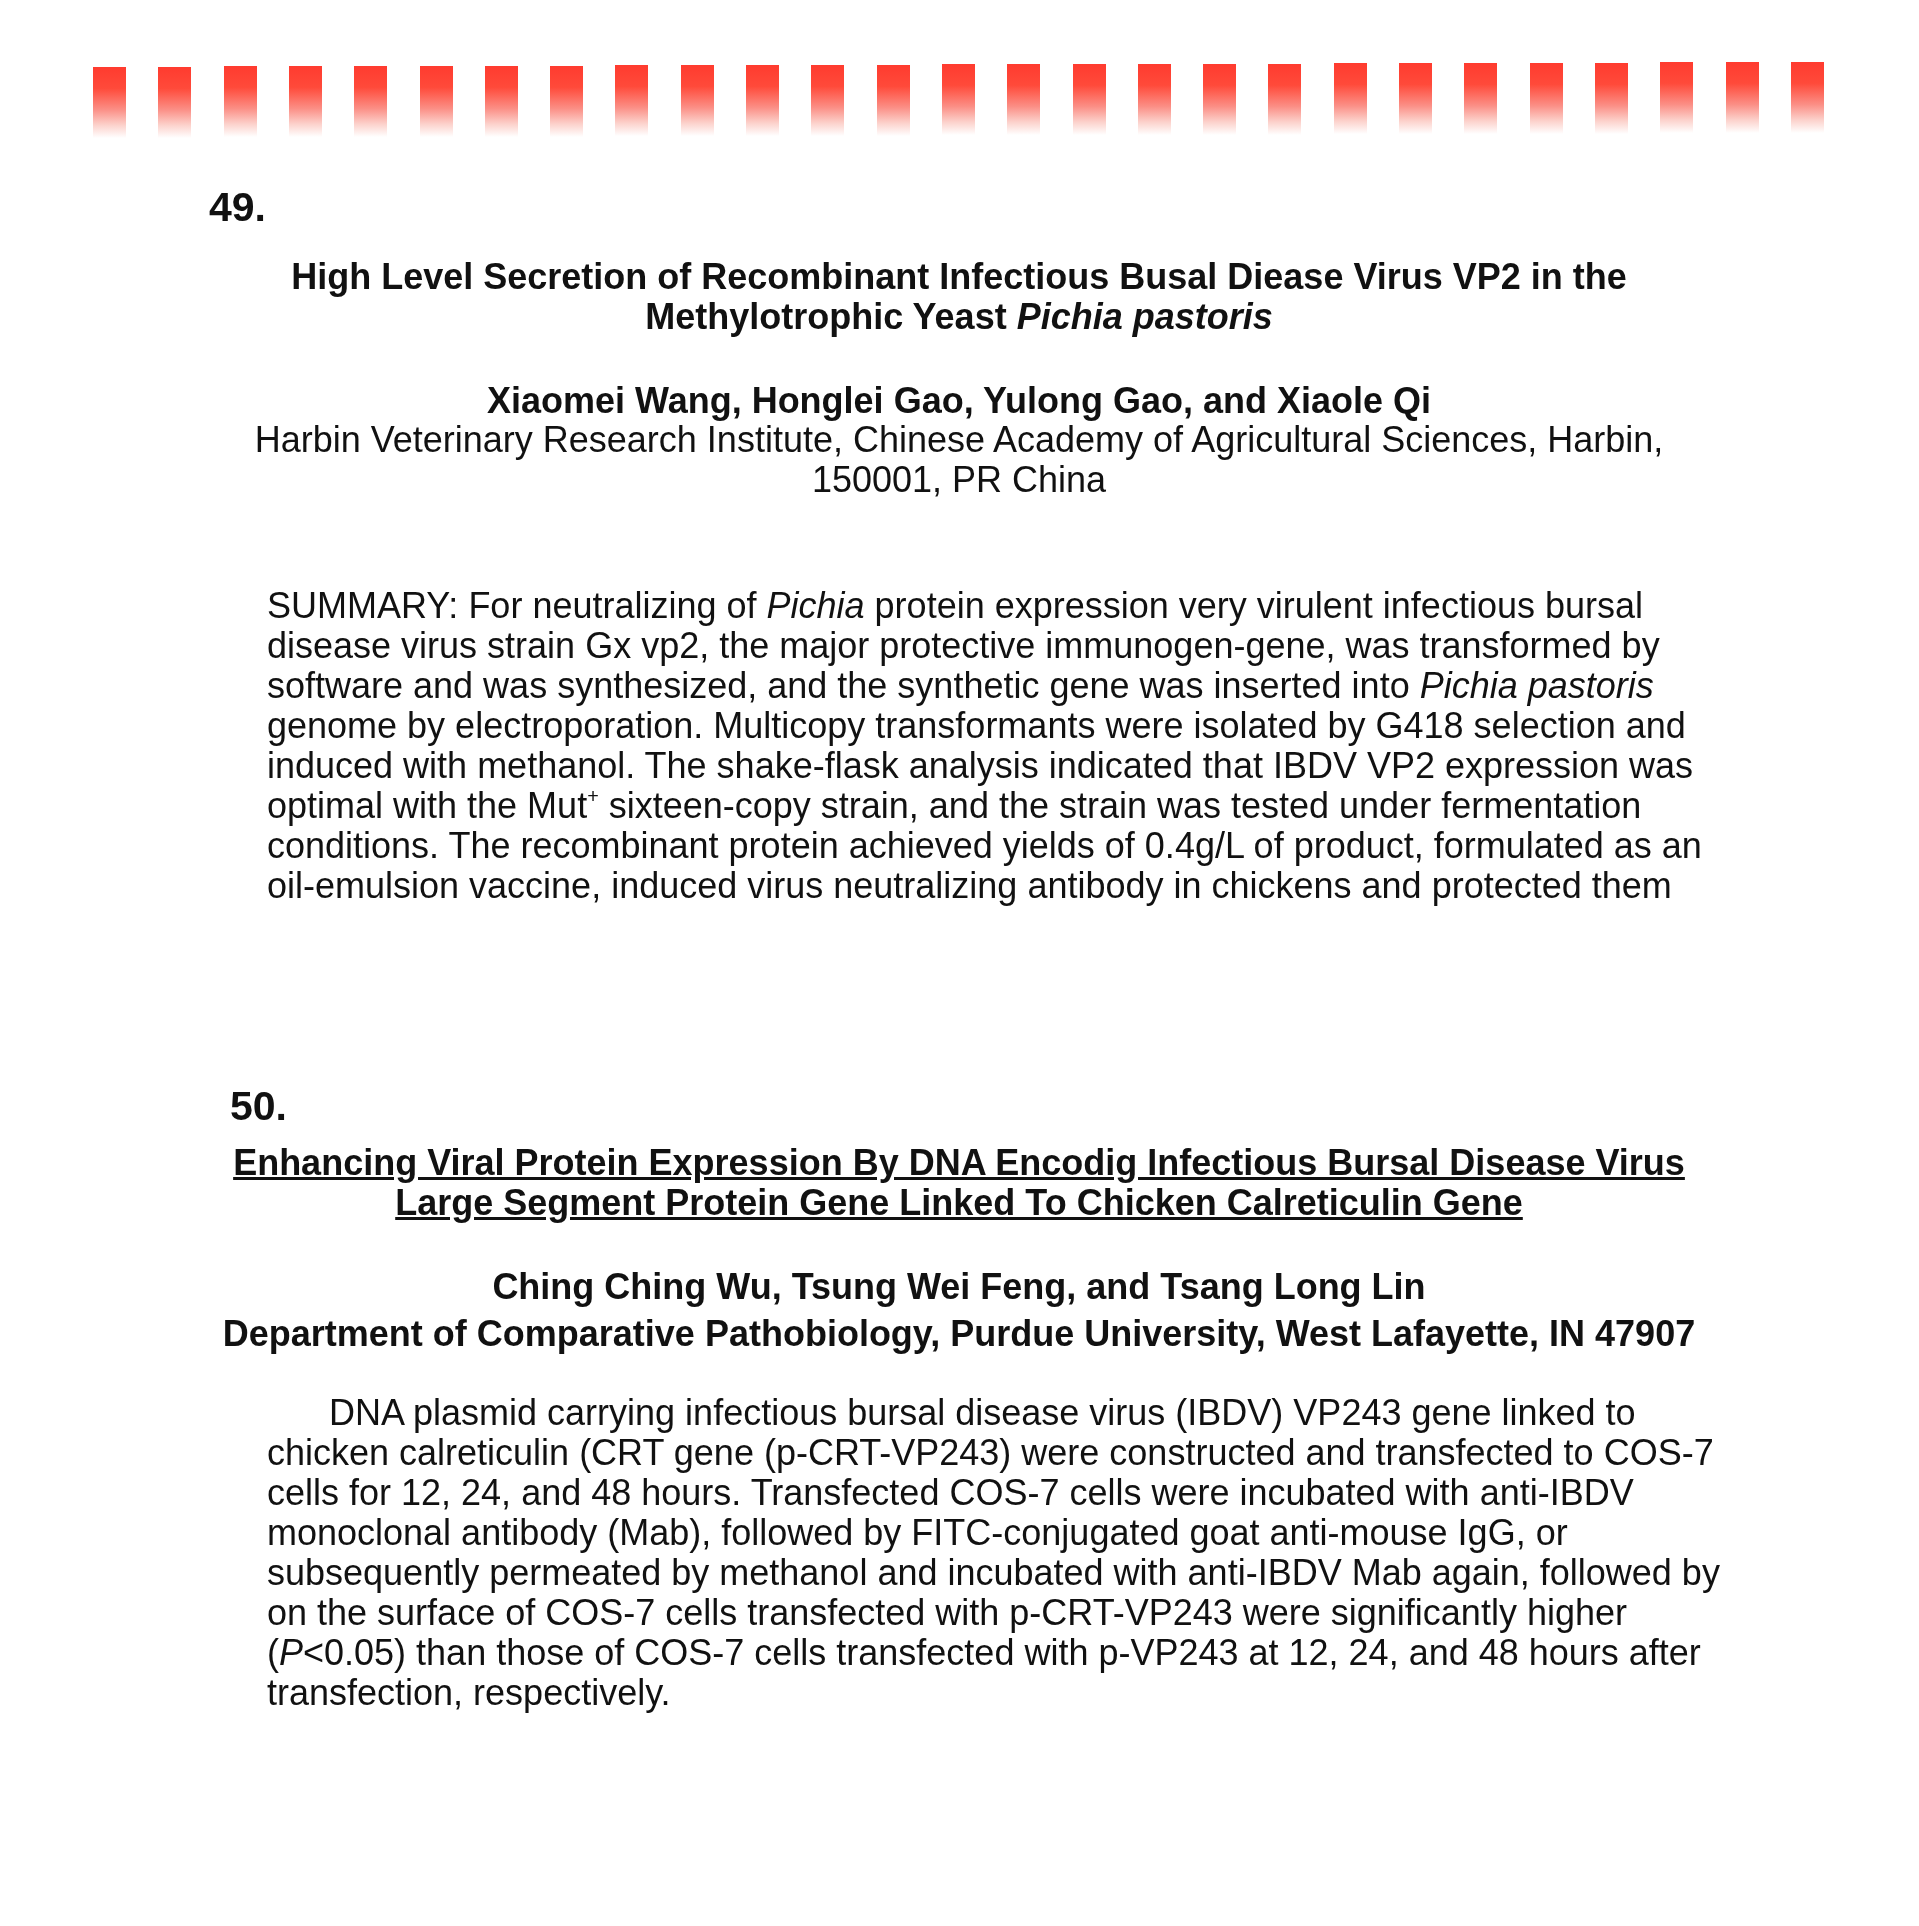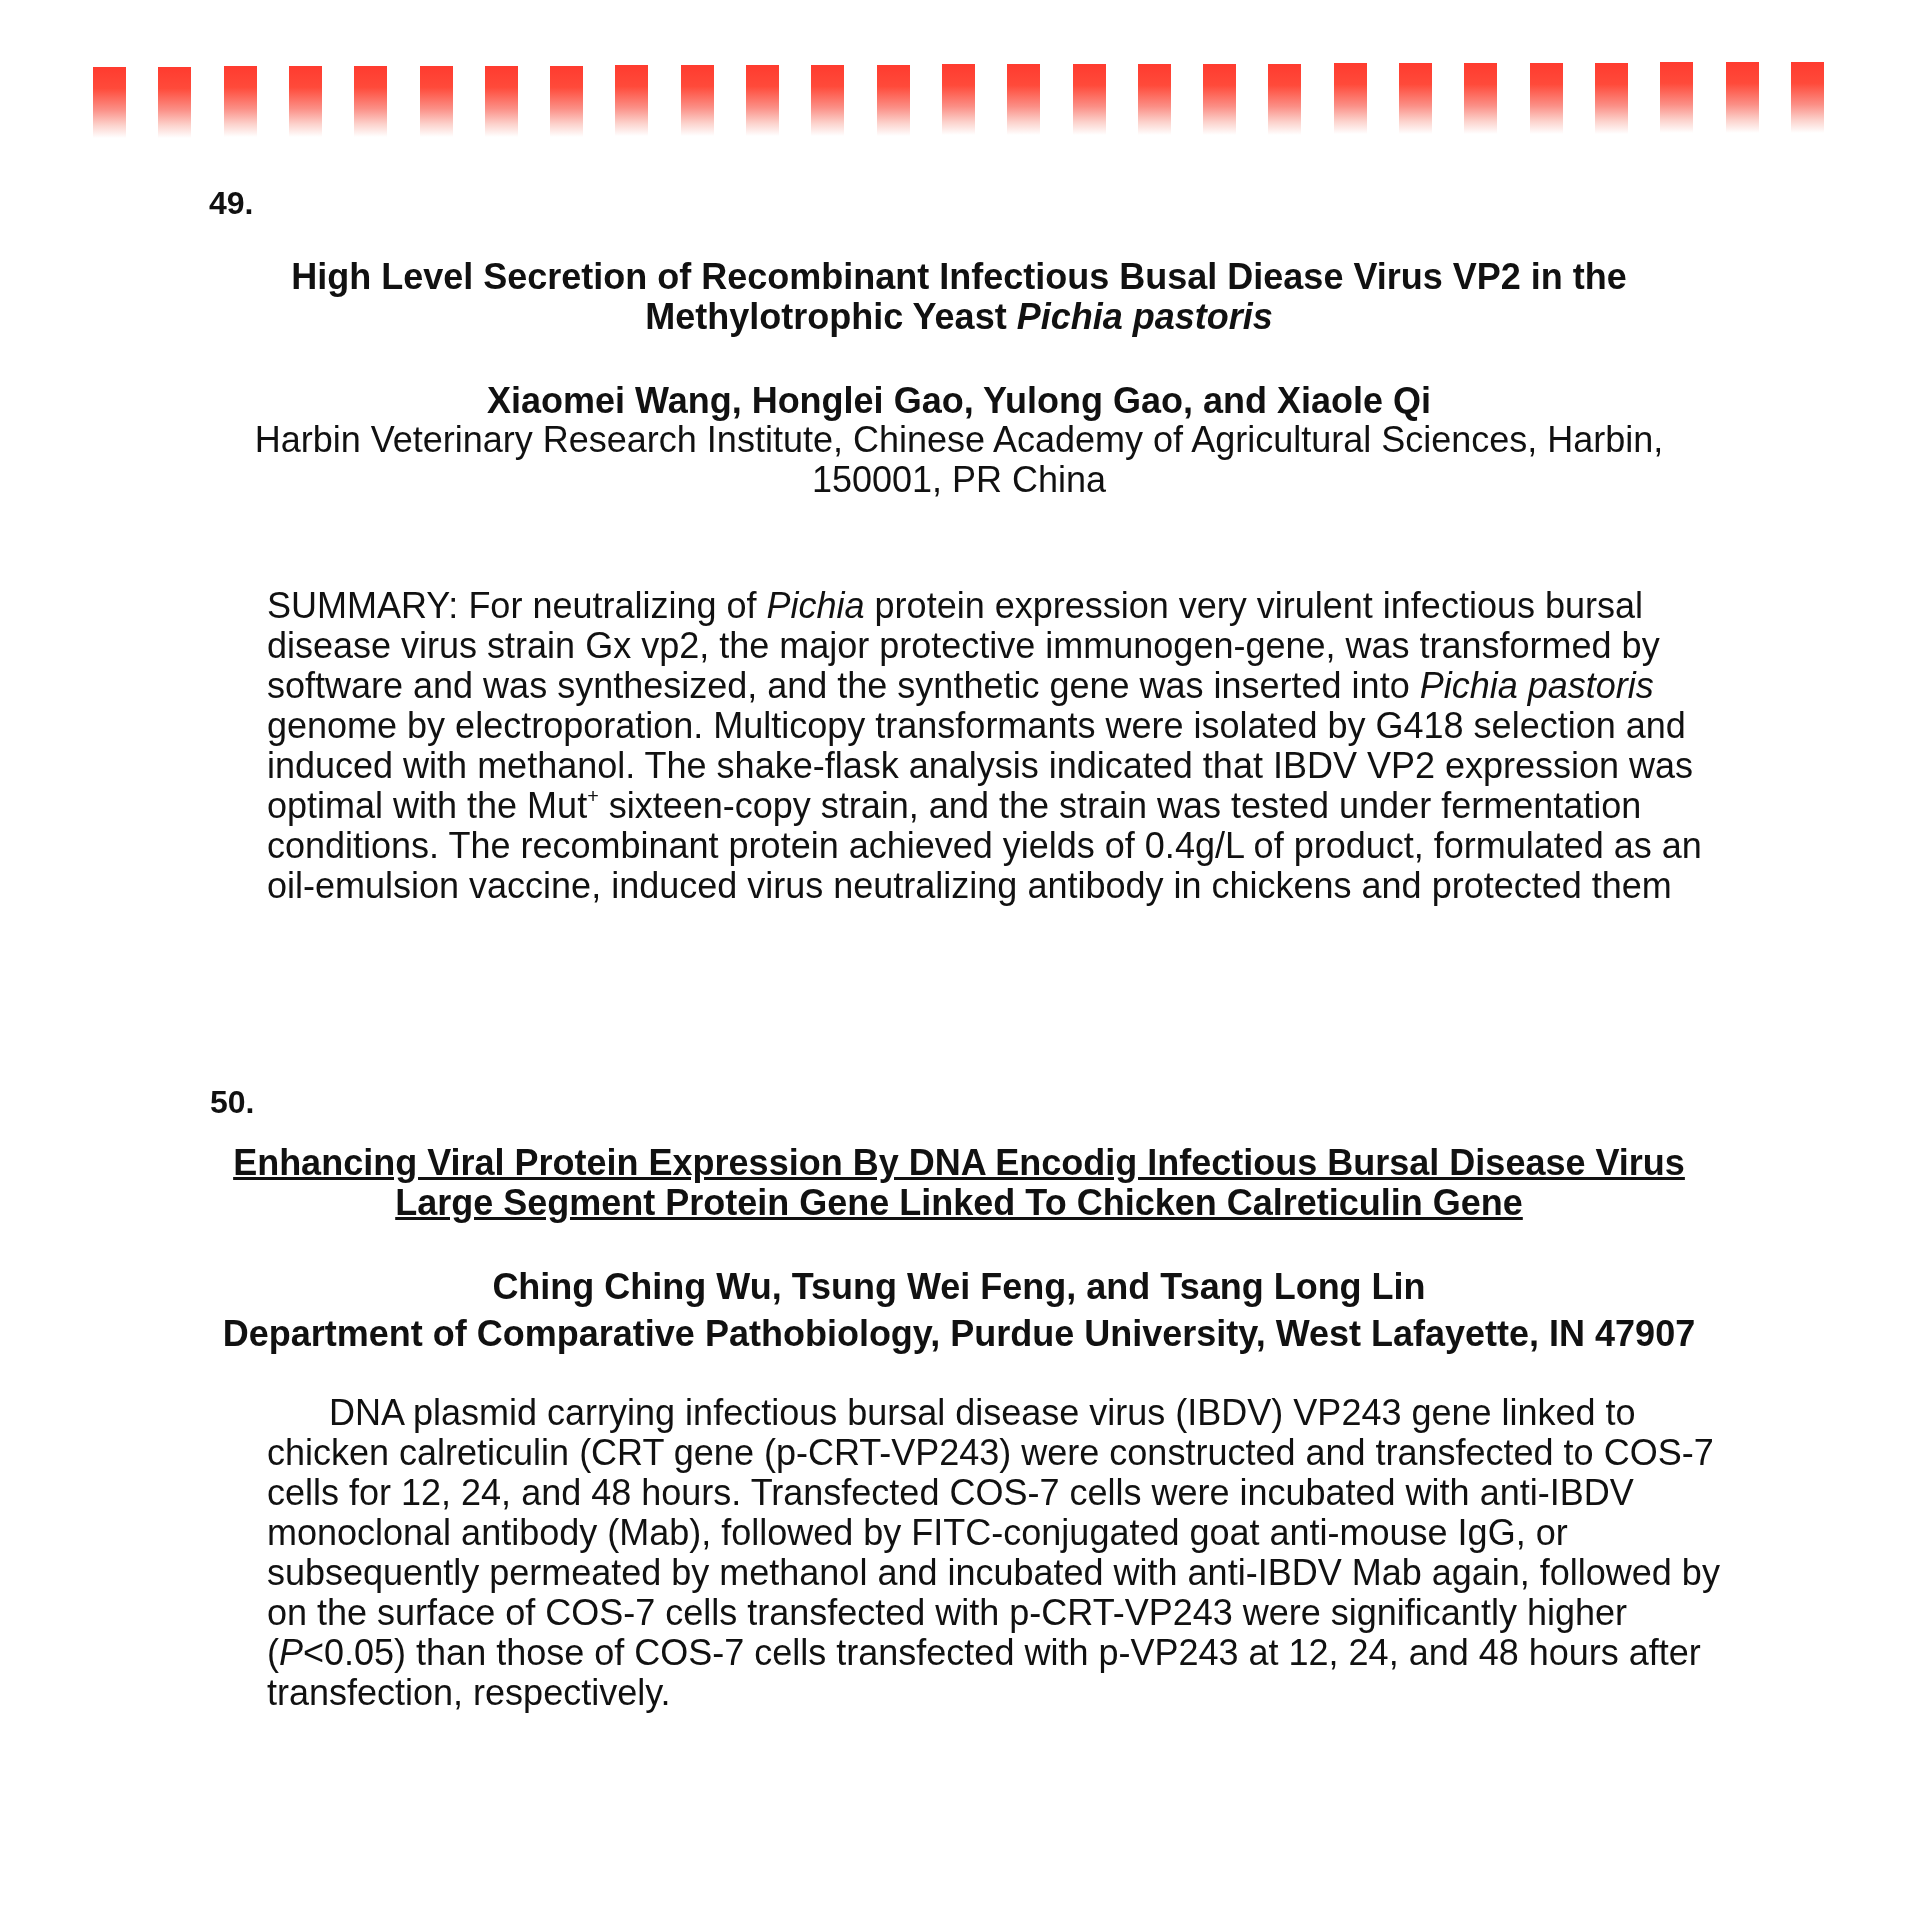--- a/index.html
+++ b/index.html
@@ -1,21 +1,21 @@
 <!DOCTYPE html>
 <html style="font-size:6.2px"><head>
 <meta charset="utf-8">
 <style>
   html, body { margin: 0; padding: 0; background: #ffffff; }
   body { width: 1920px; height: 2495px; position: relative; overflow: hidden;
          font-family: "Liberation Sans", sans-serif; color: #111111; }
   .bars { position: absolute; left: 93px; top: 62px; width: 1734px; height: 73px; }
   .bar { position: absolute; top: 0; width: 33px; height: 71px;
          background: linear-gradient(to bottom, #ff3b2f 0%, #ff4a3a 30%, #fb8f86 60%, #fcd2cc 82%, rgba(255,240,230,0) 100%); }
-  .num { position: absolute; font-weight: bold; font-size: 32px; line-height: 1; }
+  .num { position: absolute; font-weight: bold; font-size: 41px; line-height: 1; }
   .title { position: absolute; left: 154px; width: 1610px; text-align: center;
            font-weight: bold; font-size: 36px; line-height: 40px; }
   .authors { position: absolute; left: 154px; width: 1610px; text-align: center;
              font-weight: bold; font-size: 36px; line-height: 40px; }
   .affil { position: absolute; left: 154px; width: 1610px; text-align: center;
            font-size: 36px; line-height: 40px; }
   .para { position: absolute; left: 267px; width: 1445px; font-size: 36px; line-height: 40px; }
   .line { display: block; white-space: nowrap; }
   .indent { padding-left: 62px; }
   .lbl { font-weight: normal; }
@@ -73,21 +73,21 @@
   <span class="line"><span class="lbl">SUMMARY:</span><span> For neutralizing of </span><i>Pichia</i><span> protein expression very virulent infectious bursal</span></span>
   <span class="line">disease virus strain Gx vp2, the major protective immunogen-gene, was transformed by</span>
   <span class="line"><span>software and was synthesized, and the synthetic gene was inserted into </span><i>Pichia pastoris</i></span>
   <span class="line">genome by electroporation. Multicopy transformants were isolated by G418 selection and</span>
   <span class="line">induced with methanol. The shake-flask analysis indicated that IBDV VP2 expression was</span>
   <span class="line"><span>optimal with the Mut</span><sup>+</sup><span> sixteen-copy strain, and the strain was tested under fermentation</span></span>
   <span class="line">conditions. The recombinant protein achieved yields of 0.4g/L of product, formulated as an</span>
   <span class="line">oil-emulsion vaccine, induced virus neutralizing antibody in chickens and protected them</span>
 </div>
 
-<div class="num" style="left:210px; top:1086px;">50.</div>
+<div class="num" style="left:230px; top:1086px;">50.</div>
 
 <div class="title" style="top:1143px;text-decoration:underline;">
   <span class="line">Enhancing Viral Protein Expression By DNA Encodig Infectious Bursal Disease Virus</span>
   <span class="line">Large Segment Protein Gene Linked To Chicken Calreticulin Gene</span>
 </div>
 
 <div class="authors" style="top:1267px;">Ching Ching Wu, Tsung Wei Feng, and Tsang Long Lin</div>
 
 <div class="affil" style="top:1314px;font-weight:bold;">
   <span class="line">Department of Comparative Pathobiology, Purdue University, West Lafayette, IN 47907</span>

